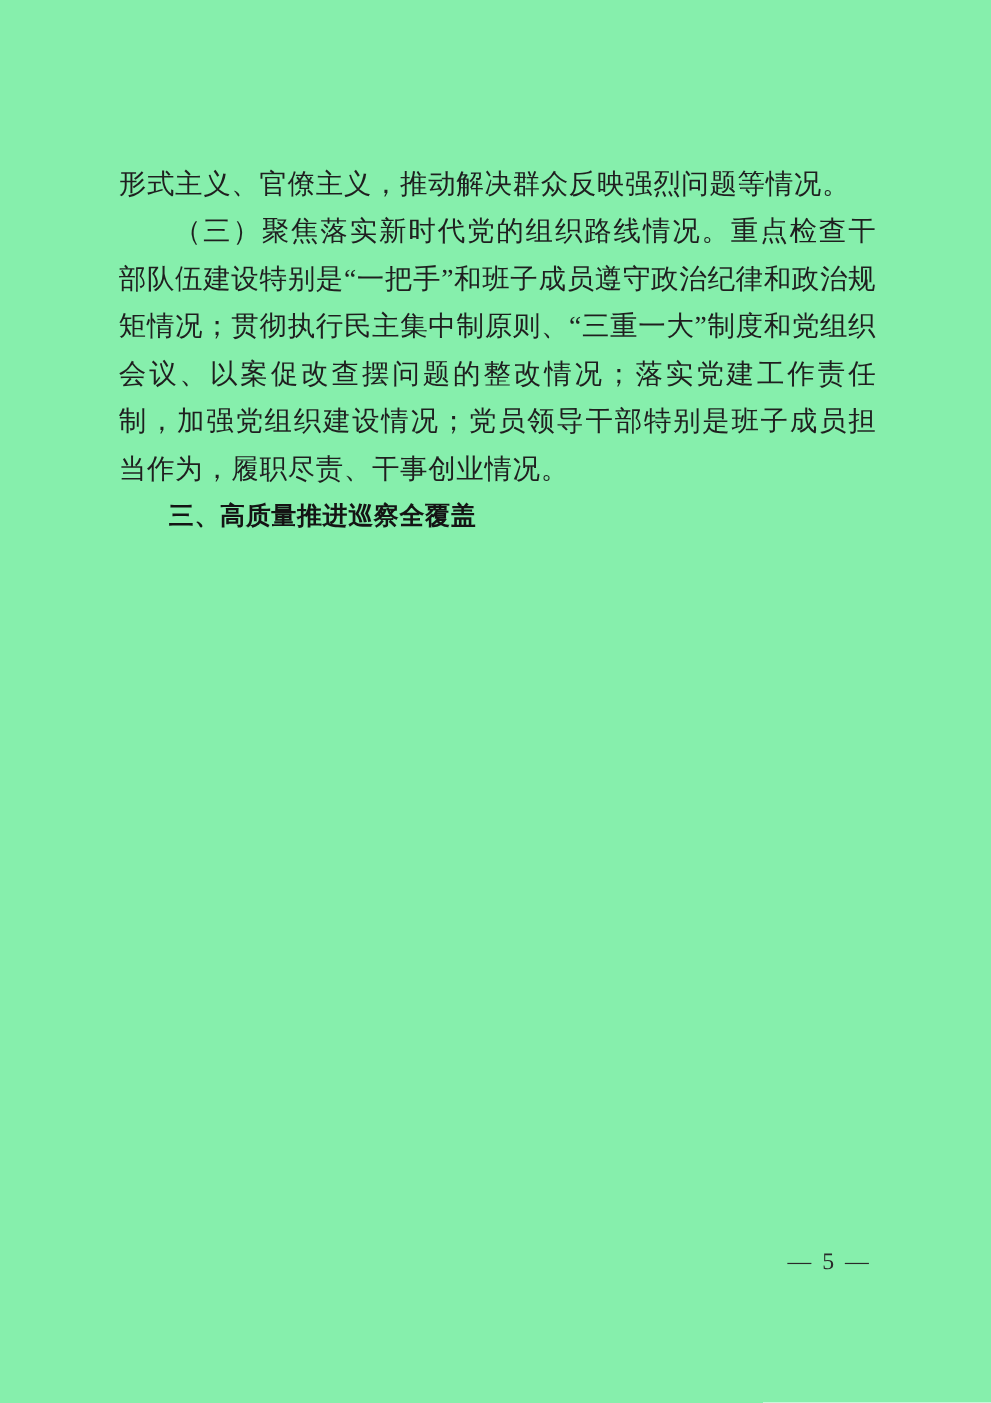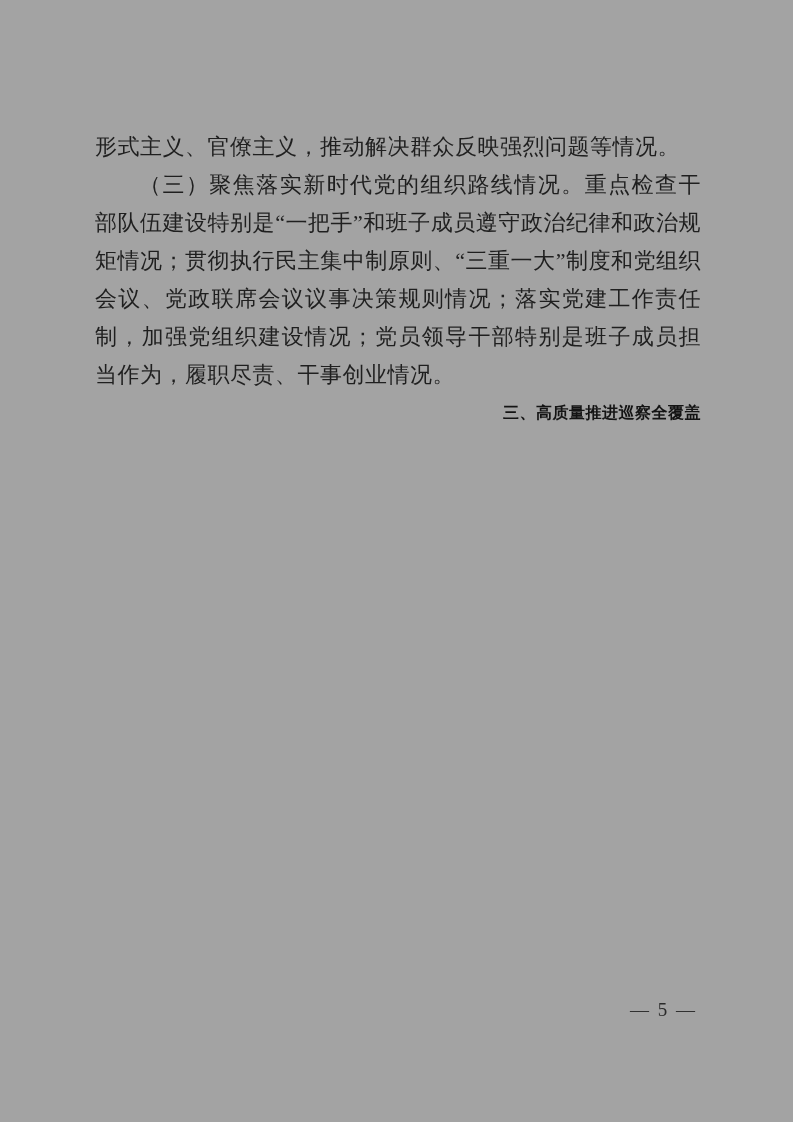--- a/index.html
+++ b/index.html
@@ -4,21 +4,21 @@
 <style>
   html, body {
     margin: 0;
     padding: 0;
     background: #ffffff;
   }
   .page {
     position: relative;
     width: 793px;
     height: 1122px;
-    background: #a3a3a3;
+    background: #86efac;
     overflow: hidden;
     font-family: "Liberation Serif", "DejaVu Serif", serif;
   }
   .content {
     position: absolute;
     left: 95px;
     top: 128px;
     width: 606px;
   }
   .content p {
@@ -29,39 +29,39 @@
     color: #1f1f1f;
     text-align: justify;
     letter-spacing: 0.5px;
   }
   .content p.indent {
     text-indent: 2em;
   }
   .content p.heading {
     font-family: "Liberation Sans", "DejaVu Sans", sans-serif;
     font-weight: bold;
-    font-size: 16px;
-    text-align: right;
+    font-size: 20px;
+    text-align: left;
     color: #141414;
   }
   .page-number {
     position: absolute;
     top: 998px;
     right: 96px;
     font-size: 19px;
     line-height: 24px;
     color: #2a2a2a;
     letter-spacing: 2px;
     font-family: "Liberation Serif", "DejaVu Serif", serif;
   }
 </style>
 </head>
 <body>
 
 <div class="page">
   <div class="content">
     <p>形式主义、官僚主义，推动解决群众反映强烈问题等情况。</p>
-    <p class="indent">（三）聚焦落实新时代党的组织路线情况。重点检查干部队伍建设特别是“一把手”和班子成员遵守政治纪律和政治规矩情况；贯彻执行民主集中制原则、“三重一大”制度和党组织会议、党政联席会议议事决策规则情况；落实党建工作责任制，加强党组织建设情况；党员领导干部特别是班子成员担当作为，履职尽责、干事创业情况。</p>
+    <p class="indent">（三）聚焦落实新时代党的组织路线情况。重点检查干部队伍建设特别是“一把手”和班子成员遵守政治纪律和政治规矩情况；贯彻执行民主集中制原则、“三重一大”制度和党组织会议、以案促改查摆问题的整改情况；落实党建工作责任制，加强党组织建设情况；党员领导干部特别是班子成员担当作为，履职尽责、干事创业情况。</p>
     <p class="indent heading">三、高质量推进巡察全覆盖</p>
   </div>
 
   <div class="page-number">— 5 —</div>
 </div>
 
 </body></html>

